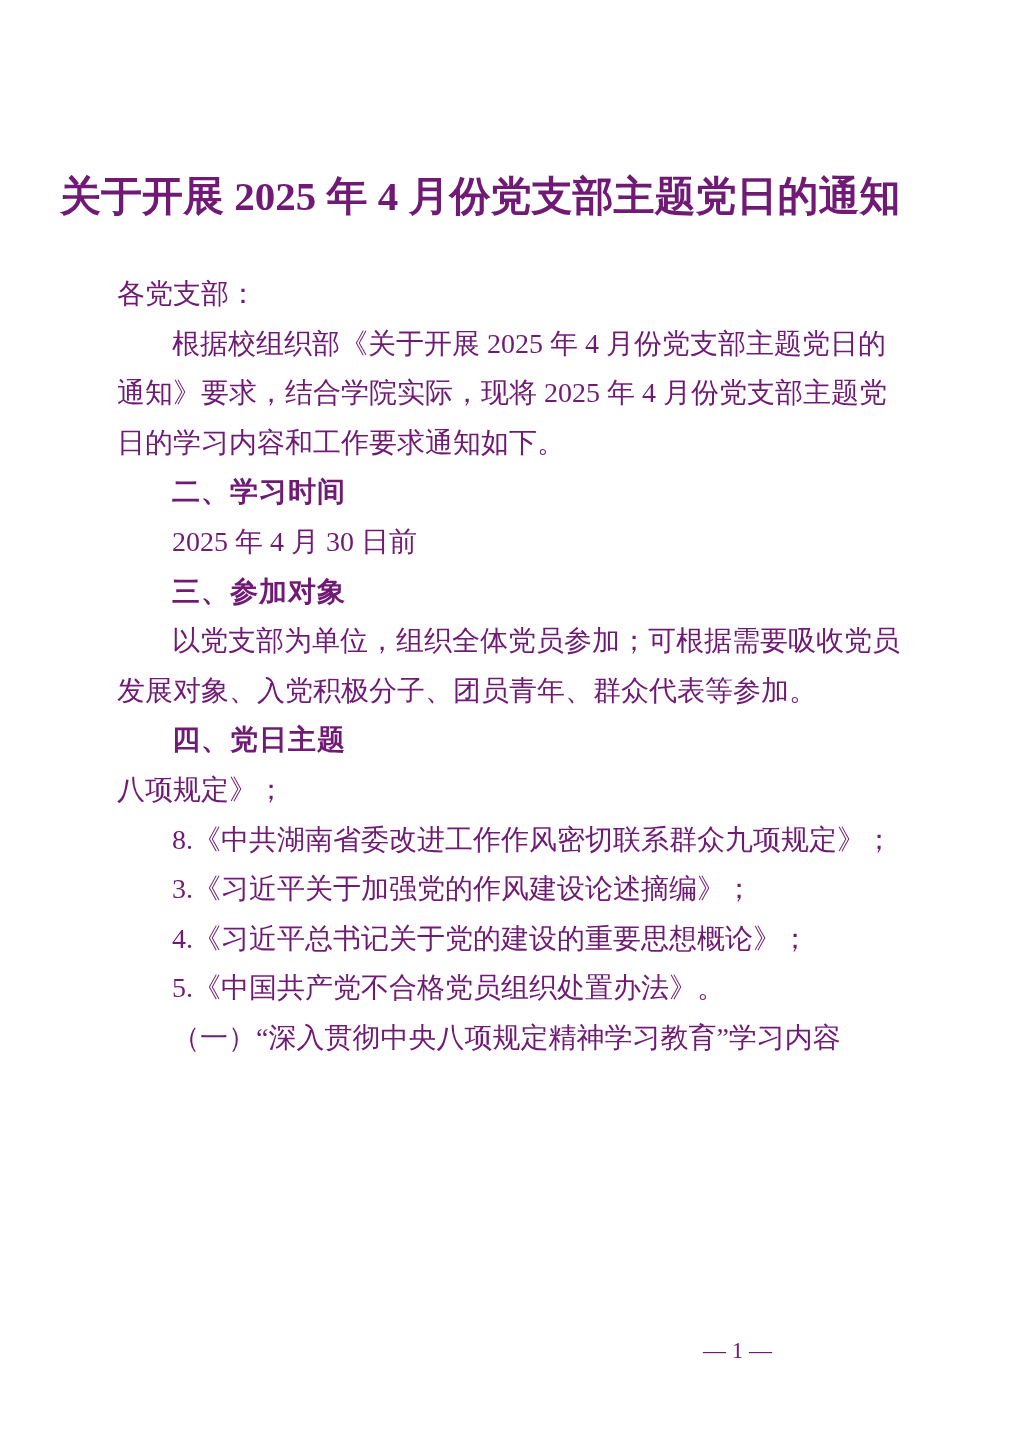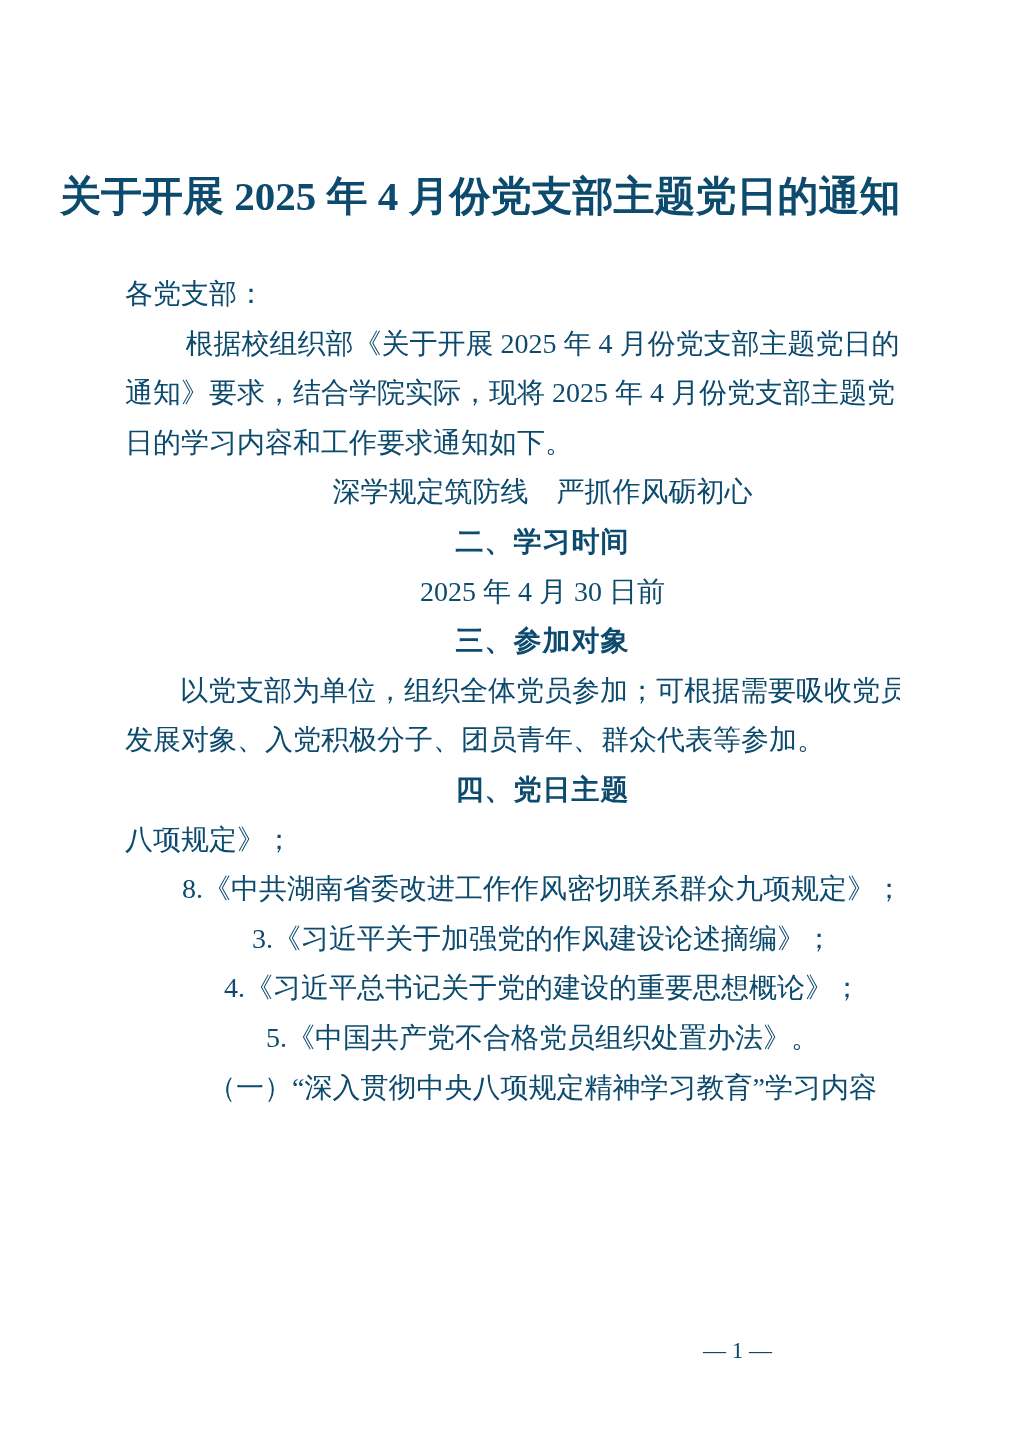--- a/index.html
+++ b/index.html
@@ -1,50 +1,50 @@
 <!DOCTYPE html>
 <html><head>
 <meta charset="utf-8">
 <style>
   html, body { margin: 0; padding: 0; background: #ffffff; }
   .page {
     position: relative;
     width: 900px;
     height: 1448px;
     background: #ffffff;
-    color: #0c4a6e;
+    color: #701a75;
     overflow: hidden;
   }
   .doc-title {
     position: absolute;
     top: 170px;
     left: 60px;
     right: 60px;
     text-align: center;
     font-family: "Liberation Serif", "DejaVu Serif", serif;
     font-weight: bold;
     font-size: 41px;
     line-height: 52px;
     white-space: pre;
     letter-spacing: 0px;
   }
   .doc-body {
     position: absolute;
     top: 269px;
-    left: 125px;
+    left: 117px;
     width: 780px;
     font-family: "Liberation Serif", "DejaVu Serif", serif;
     font-size: 28px;
     line-height: 49.6px;
   }
   .ln {
     height: 49.6px;
     white-space: pre;
   }
-  .ind { padding-left: 55px; text-align: center; }
+  .ind { padding-left: 55px; }
   .hd {
     font-family: "Liberation Sans", "DejaVu Sans", sans-serif;
     font-weight: 700;
     letter-spacing: 1px;
   }
   .page-number {
     position: absolute;
     top: 1338px;
     right: 128px;
     font-family: "Liberation Serif", "DejaVu Serif", serif;
@@ -57,21 +57,20 @@
 
 <div class="page">
 
   <div class="doc-title">关于开展 2025 年 4 月份党支部主题党日的通知</div>
 
   <div class="doc-body">
     <div class="ln">各党支部：</div>
     <div class="ln ind">根据校组织部《关于开展 2025 年 4 月份党支部主题党日的</div>
     <div class="ln">通知》要求，结合学院实际，现将 2025 年 4 月份党支部主题党</div>
     <div class="ln">日的学习内容和工作要求通知如下。</div>
-    <div class="ln ind">深学规定筑防线　严抓作风砺初心</div>
     <div class="ln ind hd">二、学习时间</div>
     <div class="ln ind">2025 年 4 月 30 日前</div>
     <div class="ln ind hd">三、参加对象</div>
     <div class="ln ind">以党支部为单位，组织全体党员参加；可根据需要吸收党员</div>
     <div class="ln">发展对象、入党积极分子、团员青年、群众代表等参加。</div>
     <div class="ln ind hd">四、党日主题</div>
     <div class="ln">八项规定》；</div>
     <div class="ln ind">8.《中共湖南省委改进工作作风密切联系群众九项规定》；</div>
     <div class="ln ind">3.《习近平关于加强党的作风建设论述摘编》；</div>
     <div class="ln ind">4.《习近平总书记关于党的建设的重要思想概论》；</div>

